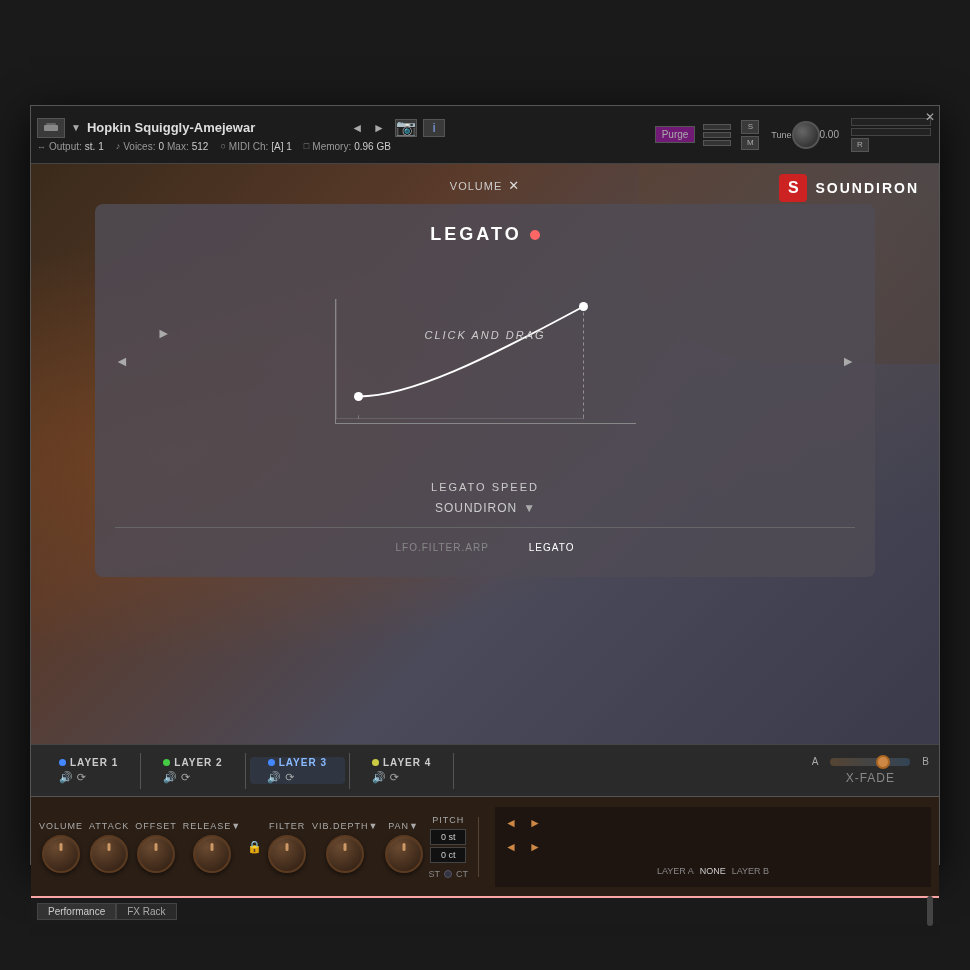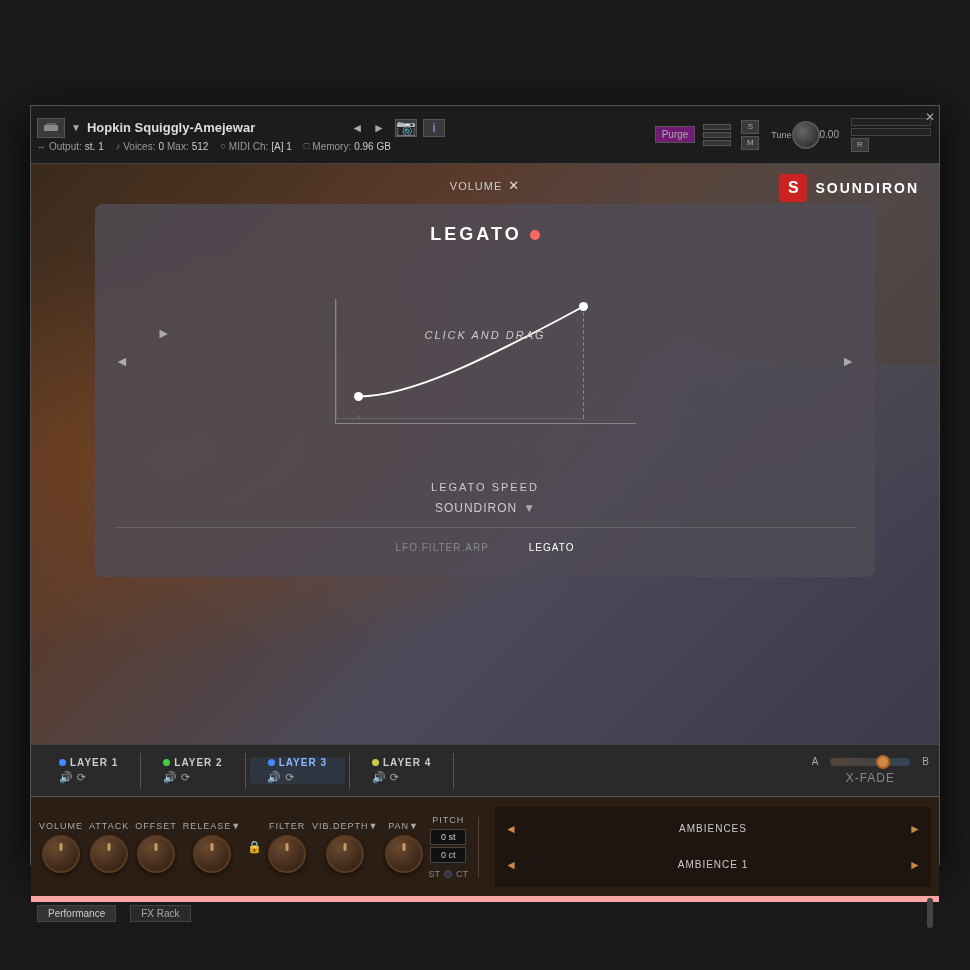--- a/index.html
+++ b/index.html
@@ -627,22 +627,22 @@
       font-size: 9px;
     }
 
     
     .bottom-bar {
       height: 28px;
       background: #1a1a1a;
       display: flex;
       align-items: center;
       padding: 0 6px;
-      gap: 14px;
-      border-top: 6px solid #fca5a5;
+      gap: 0;
+      border-top: 2px solid #fca5a5;
     }
 
     .bottom-tab {
       padding: 2px 10px;
       font-size: 10px;
       color: #aaa;
       cursor: pointer;
       background: #2a2a2a;
       border: 1px solid #444;
     }
@@ -928,27 +928,30 @@
         <div class="st-indicator"></div>
         <span class="st-ct-label">CT</span>
       </div>
     </div>
 
     <div class="controls-divider"></div>
 
     <div class="ambiences-section">
       <div class="ambience-row">
         <span class="ambience-prev">◄</span>
-        <span class="ambience-name">AMBIENCES</span>
         <span class="ambience-next">►</span>
       </div>
       <div class="ambience-row">
         <span class="ambience-prev">◄</span>
-        <span class="ambience-name">AMBIENCE 1</span>
         <span class="ambience-next">►</span>
+      </div>
+      <div class="ambience-layer-row">
+        <span class="ambience-layer-label">LAYER A</span>
+        <span class="ambience-layer-value">NONE</span>
+        <span class="ambience-layer-label">LAYER B</span>
       </div>
     </div>
 
   </div>
 
   <div class="bottom-bar">
     <div class="bottom-tab active">Performance</div>
     <div class="bottom-tab">FX Rack</div>
     <div class="scrollbar-hint"></div>
   </div>

